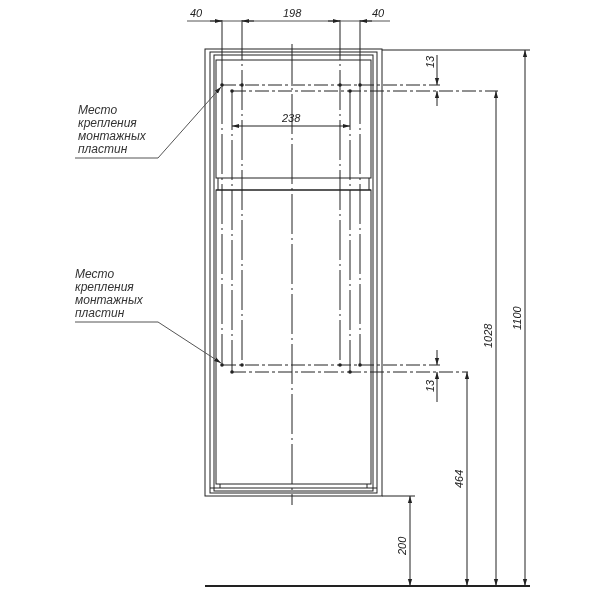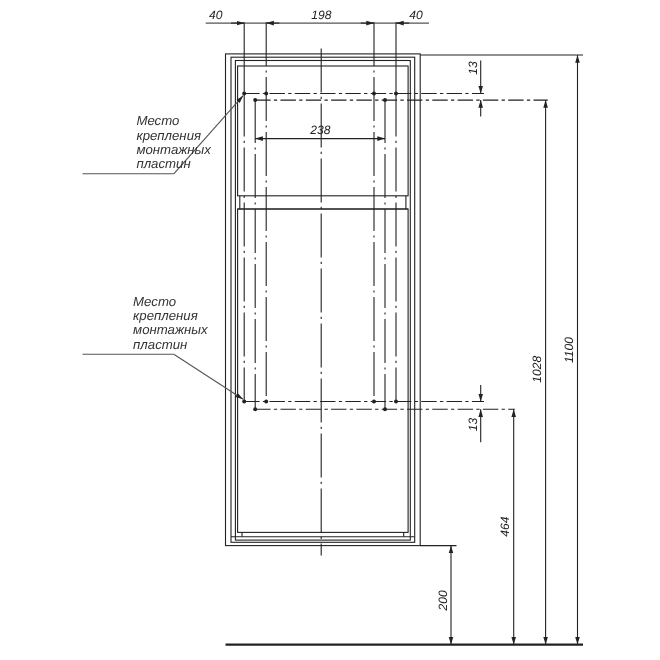--- a/index.html
+++ b/index.html
@@ -12,21 +12,20 @@
       fill: #222;
     }
     .label {
       position: absolute;
       font-family: "Liberation Sans", sans-serif;
       font-style: italic;
       font-size: 12px;
       line-height: 13px;
       color: #333;
       white-space: nowrap;
-      margin-left: 46px;
     }
   </style>
 </head>
 <body>
 
 <svg id="drawing" viewBox="0 0 600 600" xmlns="http://www.w3.org/2000/svg">
   <defs>
     <marker id="arr" viewBox="0 0 10 10" refX="10" refY="5" markerWidth="7" markerHeight="7" orient="auto-start-reverse">
       <path d="M0,2 L10,5 L0,8 z" fill="#222"></path>
     </marker>

